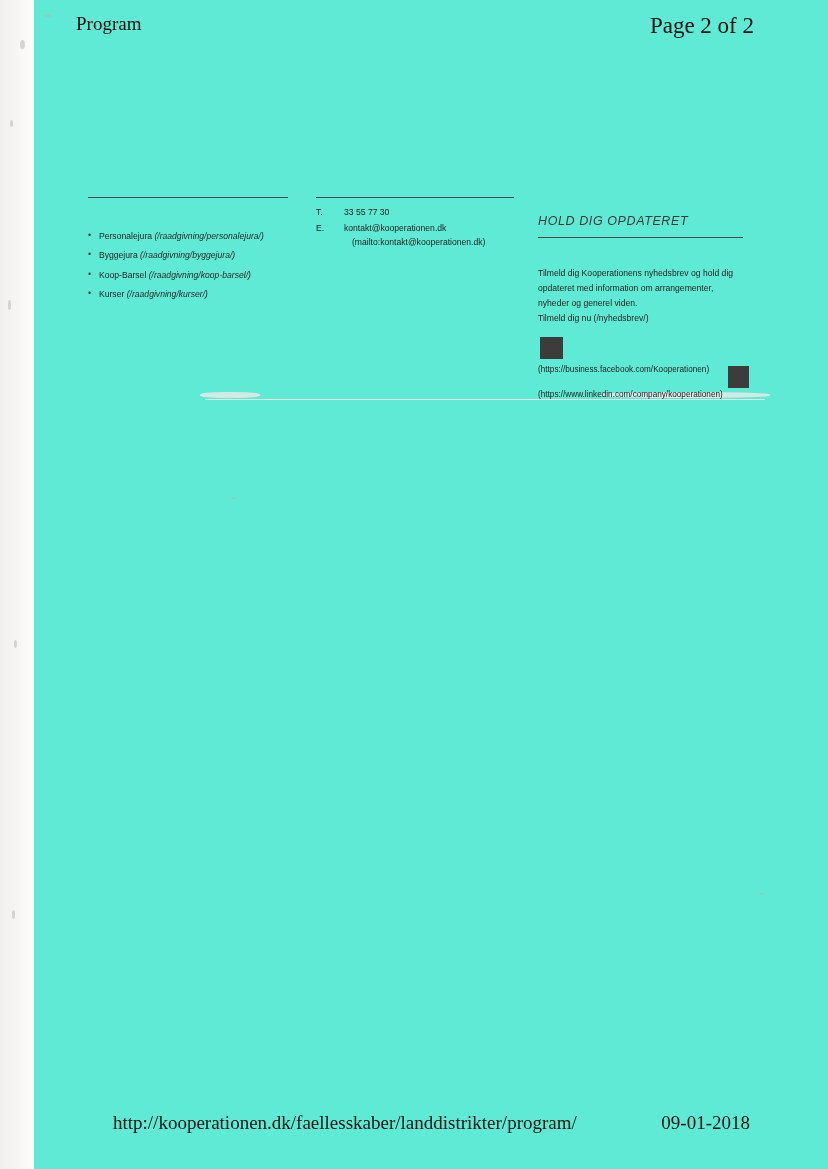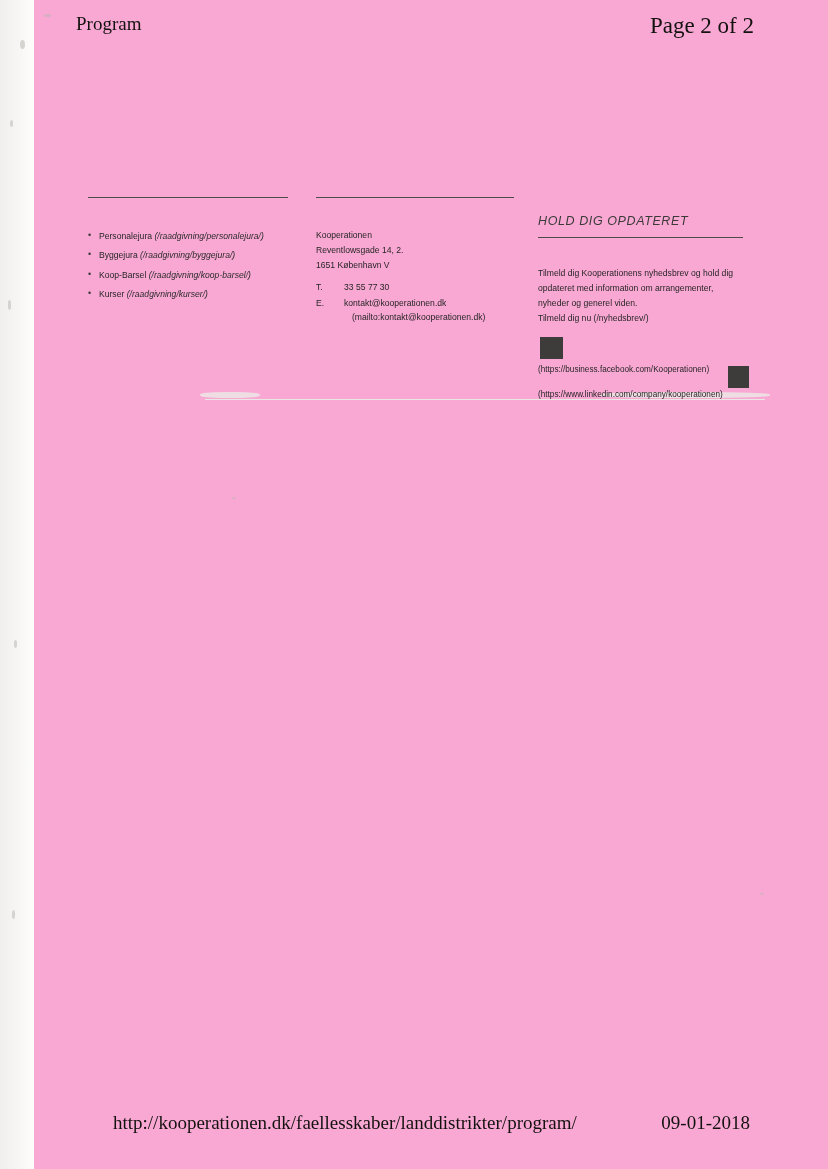--- a/index.html
+++ b/index.html
@@ -13,21 +13,21 @@
     position: relative;
     overflow: hidden;
     font-family: "Liberation Sans", sans-serif;
     color: #1a1a1a;
   }
 
   
   .page {
     position: absolute;
     inset: 0;
-    background: #f9a8d4;
+    background: #5eead4;
   }
   .scan-edge-left {
     position: absolute;
     left: 0; top: 0;
     width: 34px; height: 100%;
     background: linear-gradient(to right, #f0efed 0%, #f7f6f4 55%, #fdfdfc 100%);
   }
   .scan-speck {
     position: absolute;
     background: #b9b7b3;
@@ -271,25 +271,20 @@
         </li>
         <li>
           <span>Kurser</span>
           <span class="u">(/raadgivning/kurser/)</span>
         </li>
       </ul>
     </div>
 
     <div class="col col-2">
       <div class="col-rule"></div>
-      <div class="addr">
-        <div>Kooperationen</div>
-        <div>Reventlowsgade 14, 2.</div>
-        <div>1651 København V</div>
-      </div>
       <div class="contact-rows">
         <div class="crow">
           <span class="lab">T.</span>
           <span>33 55 77 30</span>
         </div>
         <div class="crow">
           <span class="lab">E.</span>
           <span>kontakt@kooperationen.dk</span>
           <span class="mail-sub">(mailto:kontakt@kooperationen.dk)</span>
         </div>

